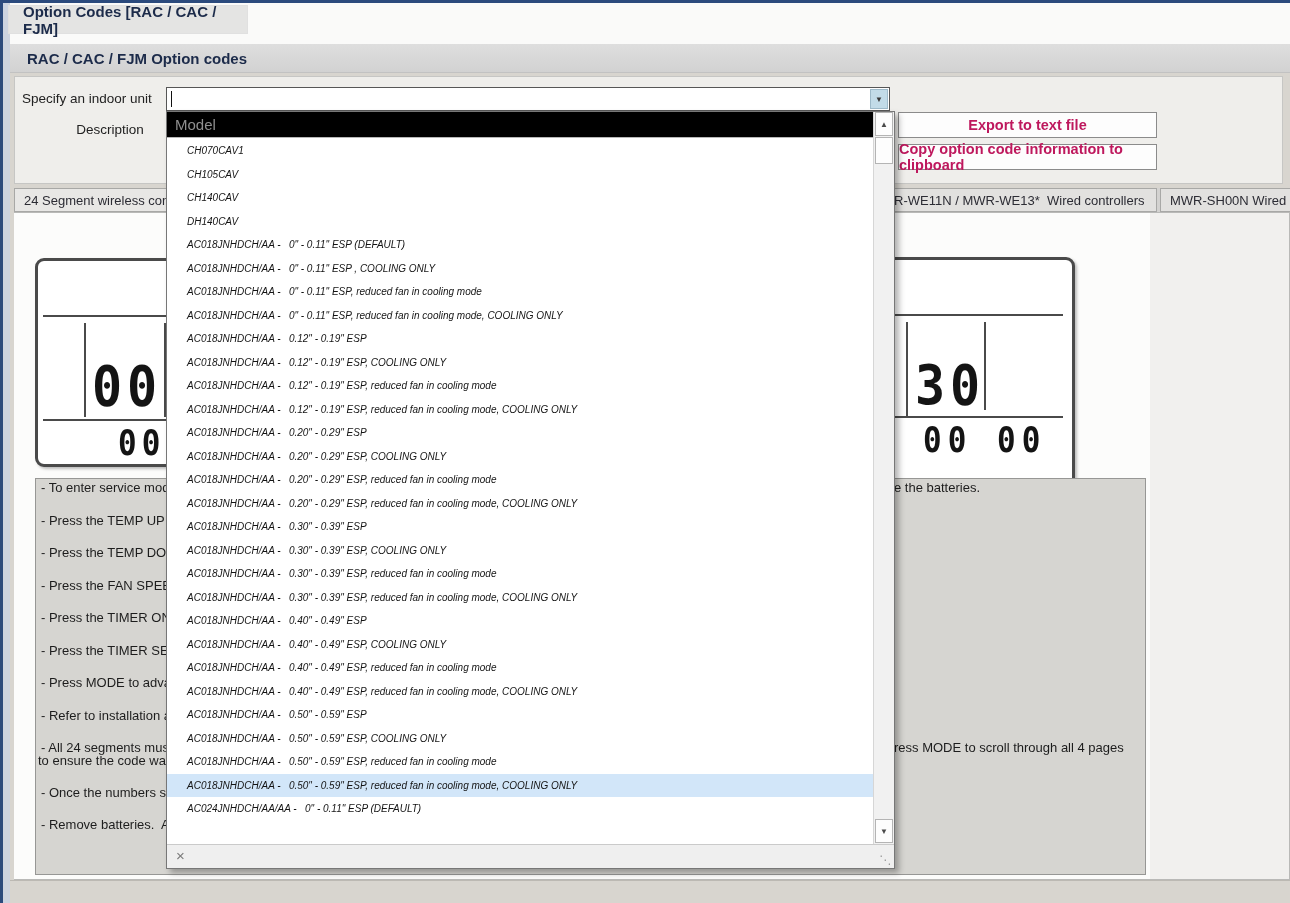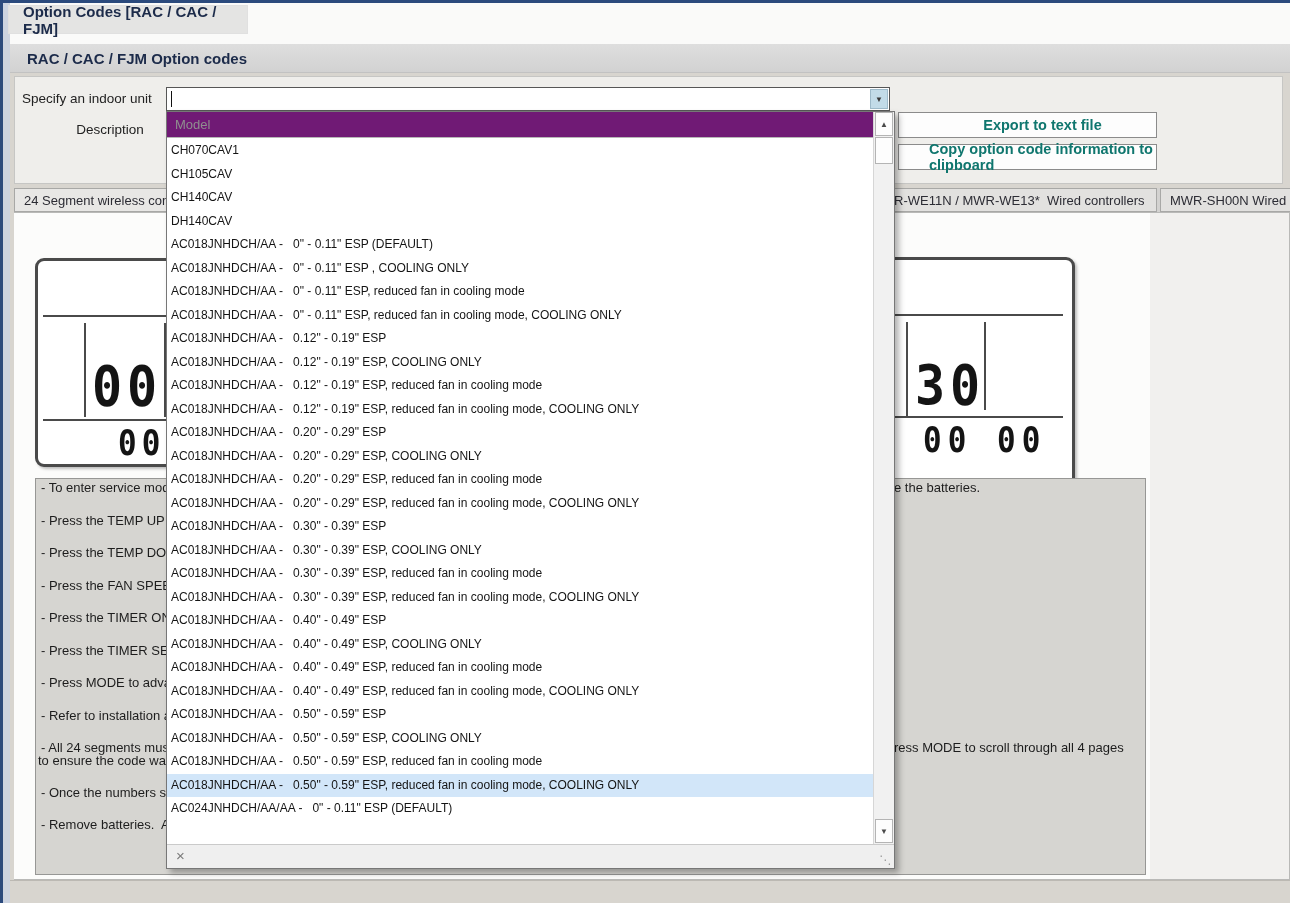--- a/index.html
+++ b/index.html
@@ -27,21 +27,21 @@
   
   .form-panel{left:14px;top:76px;width:1269px;height:108px;background:#efeeeb;border:1px solid #c6c6c4;box-sizing:border-box;}
   .lbl{position:absolute;color:#222;font-size:13.5px;white-space:pre;}
   .lbl-right{text-align:center;}
   .combo{left:166px;top:87px;width:724px;height:24px;background:#fff;border:1px solid #565656;box-sizing:border-box;}
   .combo .caret{position:absolute;left:4px;top:3px;width:1px;height:16px;background:#111;}
   .combo-btn{position:absolute;right:1px;top:1px;width:18px;height:20px;background:#c2dbe8;border:1px solid #9db9c9;
     box-sizing:border-box;display:flex;align-items:center;justify-content:center;font-size:8px;color:#3a3a3a;}
   .btn{position:absolute;left:898px;width:259px;height:26px;background:#fdfdfd;border:1px solid #8b8b8b;
     box-sizing:border-box;display:flex;align-items:center;justify-content:center;
-    font-weight:bold;font-size:14.5px;color:#0f766e;padding-left:30px;}
+    font-weight:bold;font-size:14.5px;color:#be185d;}
   
   .tabbar{left:14px;top:188px;width:1276px;height:25px;background:#d3d2d0;}
   .tab{position:absolute;top:0;height:24px;background:#e2e1df;border:1px solid #a8a8a6;box-sizing:border-box;
     display:flex;align-items:center;padding:0 9px;font-size:13px;color:#2c2c34;white-space:pre;overflow:hidden;}
   
   .content{left:14px;top:212px;width:1276px;height:668px;background:#f1f0ee;border:1px solid #b9b9b7;box-sizing:border-box;}
   .white-area{left:14px;top:213px;width:1136px;height:666px;background:#fcfcfb;}
   
   .lcd{position:absolute;background:#fff;border:3px solid #4a4a4a;border-radius:9px;box-sizing:border-box;
     box-shadow:2px 2px 3px rgba(0,0,0,0.25);}
@@ -51,24 +51,24 @@
   .seg-big{font-size:50px;line-height:48px;}
   .seg-small{font-size:31px;line-height:32px;}
   
   .instructions{left:35px;top:478px;width:1111px;height:397px;background:#d6d5d1;border:1px solid #979795;box-sizing:border-box;}
   .instr-line{position:absolute;font-size:13px;color:#1d1d1d;white-space:pre;}
   
   .bottom-band{left:10px;top:880px;width:1280px;height:23px;background:#d8d5cf;border-top:1px solid #bcb9b3;}
   
   .dropdown{left:166px;top:111px;width:729px;height:758px;background:#fff;border:1px solid #777;
     box-sizing:border-box;z-index:50;box-shadow:4px 4px 6px rgba(0,0,0,0.30);}
-  .dd-header{position:absolute;left:0;top:0;width:706px;height:26px;background:#701a75;border-bottom:1px solid #b7b7b7;
-    box-sizing:border-box;display:flex;align-items:center;padding-left:8px;color:#8f8f8f;font-size:13px;}
+  .dd-header{position:absolute;left:0;top:0;width:706px;height:26px;background:#000000;border-bottom:1px solid #b7b7b7;
+    box-sizing:border-box;display:flex;align-items:center;padding-left:8px;color:#8f8f8f;font-size:15px;}
   .dd-items{position:absolute;left:0;top:27px;width:706px;height:705px;}
-  .dd-row{height:23.5px;line-height:23.5px;padding-left:4px;font-size:12px;color:#141414;white-space:pre;overflow:hidden;}
+  .dd-row{height:23.5px;line-height:23.5px;padding-left:20px;font-size:10px;color:#141414;white-space:pre;overflow:hidden;font-style:italic;}
   .dd-row.hl{background:#d2e6f9;}
   .dd-scroll{position:absolute;right:0;top:0;width:21px;height:732px;background:#f1f1f1;border-left:1px solid #d6d6d6;box-sizing:border-box;}
   .sb-btn{position:absolute;left:1px;width:18px;height:24px;background:#fdfdfd;border:1px solid #b4b4b4;box-sizing:border-box;
     display:flex;align-items:center;justify-content:center;font-size:8px;color:#4a4a4a;}
   .sb-thumb{position:absolute;left:1px;top:25px;width:18px;height:27px;background:#fdfdfd;border:1px solid #b4b4b4;box-sizing:border-box;}
   .dd-footer{position:absolute;left:0;bottom:0;width:727px;height:24px;background:#efefef;border-top:1px solid #cacaca;box-sizing:border-box;}
   .dd-close{position:absolute;left:9px;top:2px;font-size:15px;color:#7a7a7a;}
   .dd-grip{position:absolute;right:3px;bottom:1px;font-size:12px;color:#9a9a9a;}
 </style>
 </head>

